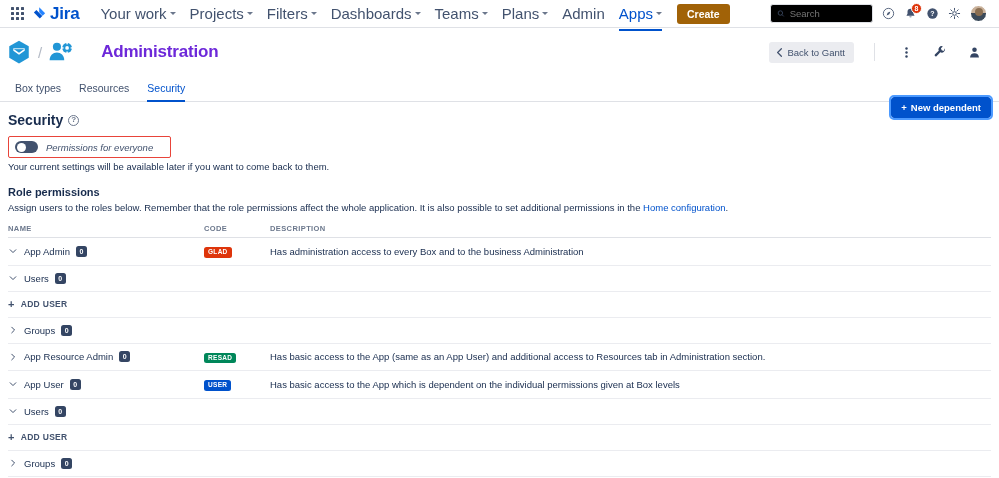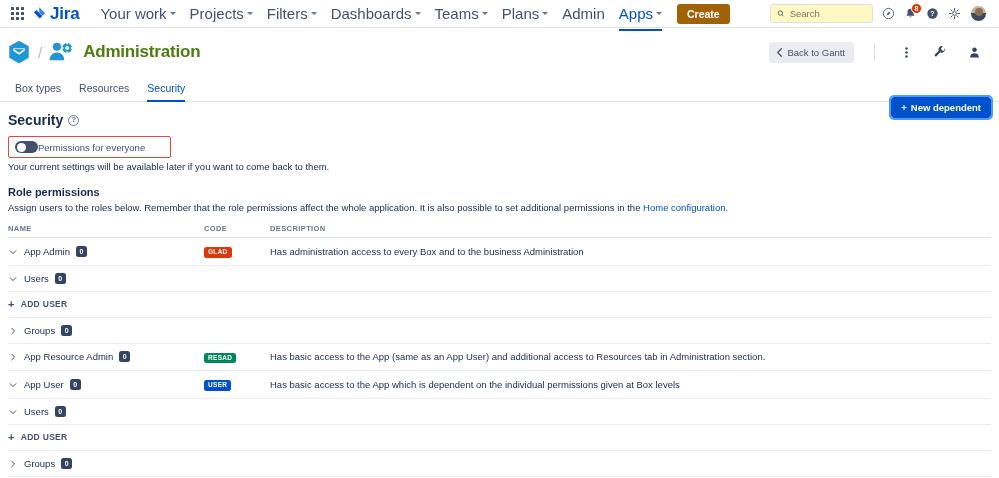--- a/index.html
+++ b/index.html
@@ -66,21 +66,21 @@
     border: none; cursor: pointer; margin-left: 8px;
   }
   .topnav-right {
     margin-left: auto;
     display: flex; align-items: center; gap: 9px;
     padding-right: 4px;
   }
   .search-box {
     display: flex; align-items: center; gap: 5px;
     border: 1px solid #dfe1e6; border-radius: 3px;
-    background: #fef9c3;
+    background: #000000;
     height: 19px; width: 103px; padding: 0 6px;
   }
   .search-box input {
     border: none; outline: none; background: transparent;
     font-size: 9.5px; color: #7a869a; width: 100%;
     font-family: "Liberation Sans", sans-serif;
   }
   .icon-btn { cursor: pointer; display:flex; align-items:center; justify-content:center; position: relative; }
   .badge-dot {
     position: absolute; top: -4px; right: -5px;
@@ -111,22 +111,22 @@
     background: #fff;
   }
   .breadcrumb { display: flex; align-items: center; gap: 6px; }
   .box-logo {
     width: 26px; height: 26px;
     position: relative; flex-shrink:0;
   }
   .slash { color: #b3bac5; font-size: 15px; font-weight: 300; }
   .admin-icon { width: 26px; height: 24px; position: relative; flex-shrink: 0;}
   .page-title {
-    font-size: 17px; font-weight: bold; color: #4d7c0f;
-    margin-left: 3px; letter-spacing: -0.2px;
+    font-size: 17px; font-weight: bold; color: #6d28d9;
+    margin-left: 21px; letter-spacing: -0.2px;
   }
   .header-right { margin-left: auto; display: flex; align-items: center; gap: 12px; }
   .back-btn {
     background: #ebecf0; color: #42526e;
     font-size: 9.5px; border: none; border-radius: 3px;
     padding: 5px 9px 5px 7px; cursor: pointer;
     display: flex; align-items: center; gap: 4px;
     font-family: "Liberation Sans", sans-serif;
   }
   .hdr-divider { width:1px; height:18px; background:#dfe1e6; margin:0 8px; }
@@ -165,24 +165,25 @@
     background: #0052cc; color: #fff;
     font-size: 9.5px; font-weight: bold;
     border: 1px solid #0052cc; border-radius: 3px;
     padding: 4px 9px; cursor: pointer;
     display: flex; align-items: center; gap: 4px;
     font-family: "Liberation Sans", sans-serif;
     outline: 2px solid #4c9aff; outline-offset: 0px;
   }
 
   .toggle-wrap {
-    display: inline-flex; align-items: center; 
+    display: inline-flex; align-items: center; gap: 8px;
     border: 1.5px solid #e8443a; border-radius: 2px;
     padding: 4px 6px; margin-top: 8px;
     width: 163px;
+    font-style: italic;
   }
   .toggle {
     width: 23px; height: 12px; border-radius: 7px;
     background: #42526e; position: relative; cursor: pointer; flex-shrink:0;
   }
   .toggle::after {
     content:""; position:absolute; left: 1.5px; top: 1.5px;
     width: 9px; height: 9px; border-radius: 50%;
     background: #fff;
   }
@@ -201,21 +202,21 @@
     padding: 0 0 4px 0; border-bottom: 1px solid #dfe1e6;
   }
   table.perm tbody td {
     padding: 7px 0; border-bottom: 1px solid #ebecf0;
     font-size: 9.5px; color: #172b4d; vertical-align: middle;
   }
   .col-name { width: 196px; }
   .col-code { width: 66px; margin-left: 32px; }
   .col-desc { width: auto; }
 
-  .name-cell { display: flex; align-items: flex-end; gap: 6px; }
+  .name-cell { display: flex; align-items: center; gap: 6px; }
   .chev {
     width: 10px; height: 10px; flex-shrink:0;
     display:flex; align-items:center; justify-content:center; cursor:pointer;
   }
   .count-badge {
     background: #344563; color: #fff;
     font-size: 7px; font-weight: bold;
     min-width: 11px; height: 11px; border-radius: 2.5px;
     display: inline-flex; align-items: center; justify-content: center;
     padding: 0 3px;

